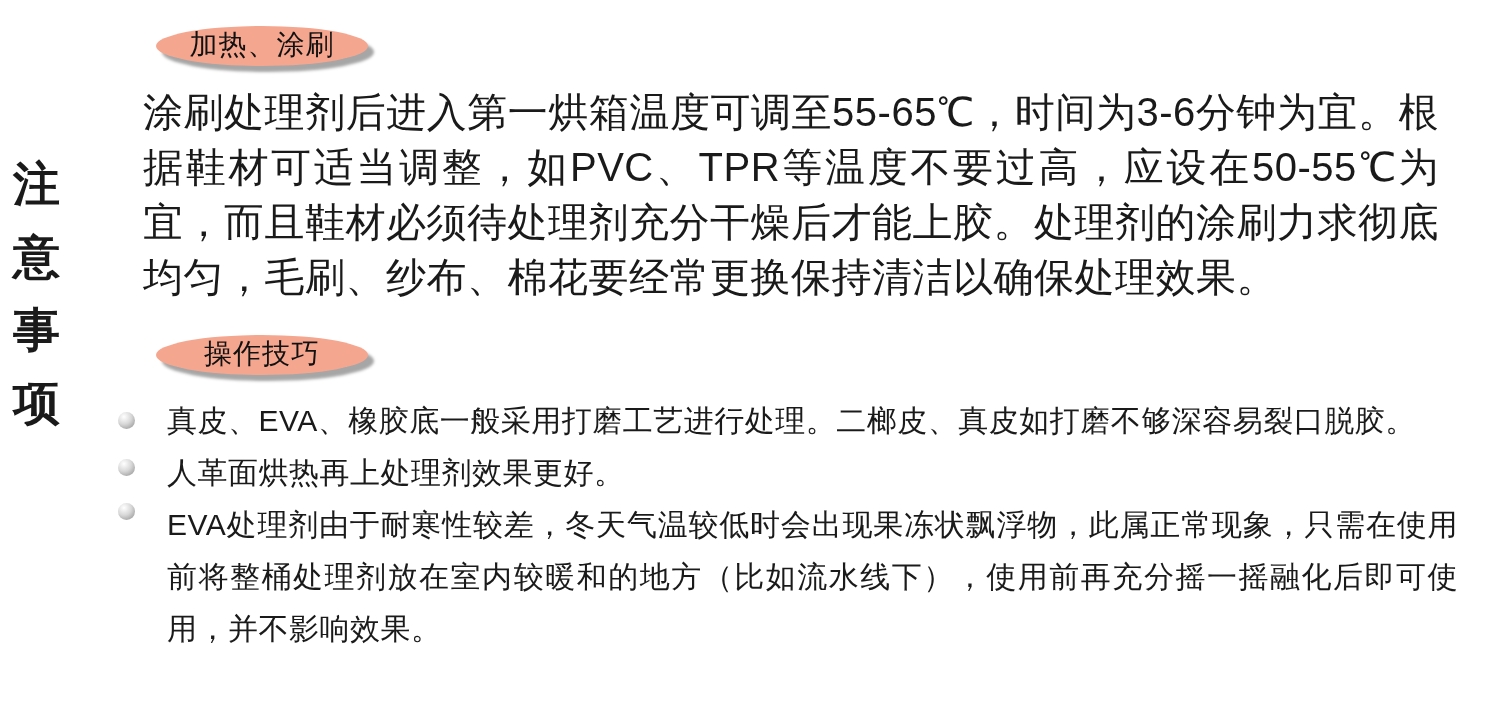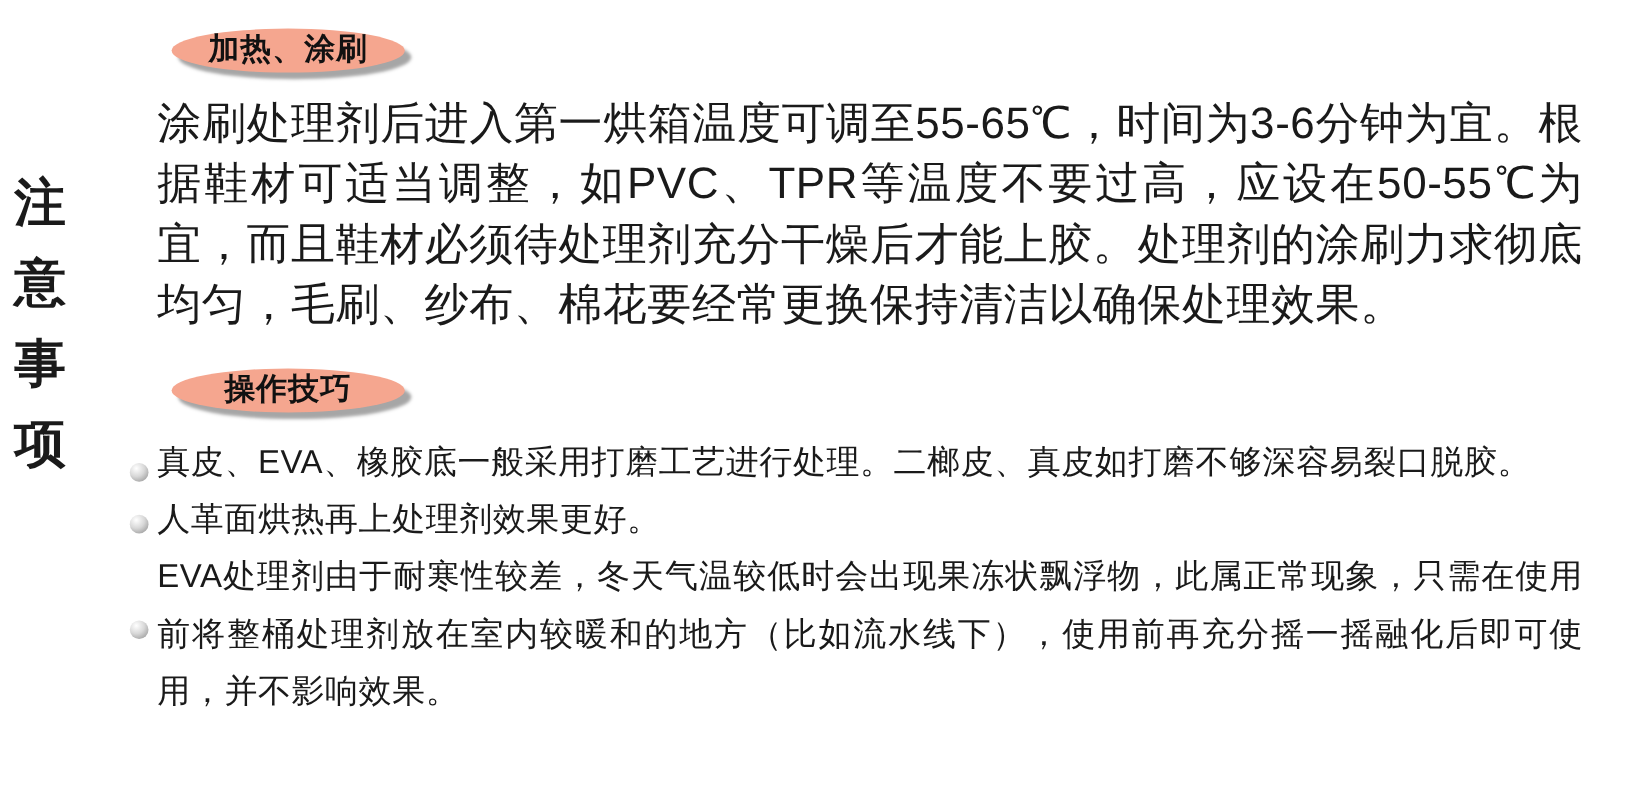--- a/index.html
+++ b/index.html
@@ -43,21 +43,21 @@
     margin-left: 38px;
     border-radius: 50%;
     background: var(--header-oval-fill, #f5a68f);
     box-shadow: 6px 6px 3px var(--header-oval-shadow, #a6a6a6);
     display: flex;
     align-items: center;
     justify-content: center;
   }
   .oval-label {
     font-family: "Liberation Serif", serif;
-    font-weight: bold;
+    font-weight: normal;
     font-size: 28px;
     color: #111111;
     letter-spacing: 1px;
     transform: translateY(-1px);
   }
   .para {
     margin: 19px 0 0 25px;
     width: 1296px;
     font-size: 40px;
     font-weight: 500;
@@ -68,21 +68,22 @@
   .section-tips {
     margin-top: 30px;
   }
   .bullet-list {
     list-style: none;
     margin: 20px 0 0 0;
     padding: 0;
   }
   .bullet-item {
     display: flex;
-    align-items: center;
+    align-items: flex-start;
+    gap: 24px;
   }
   .sphere {
     flex: none;
     width: 17px;
     height: 17px;
     border-radius: 50%;
     background: radial-gradient(circle at 35% 28%,
       var(--bullet-light, #ffffff) 0%,
       #d8d8d8 45%,
       var(--bullet-dark, #8a8a8a) 100%);

